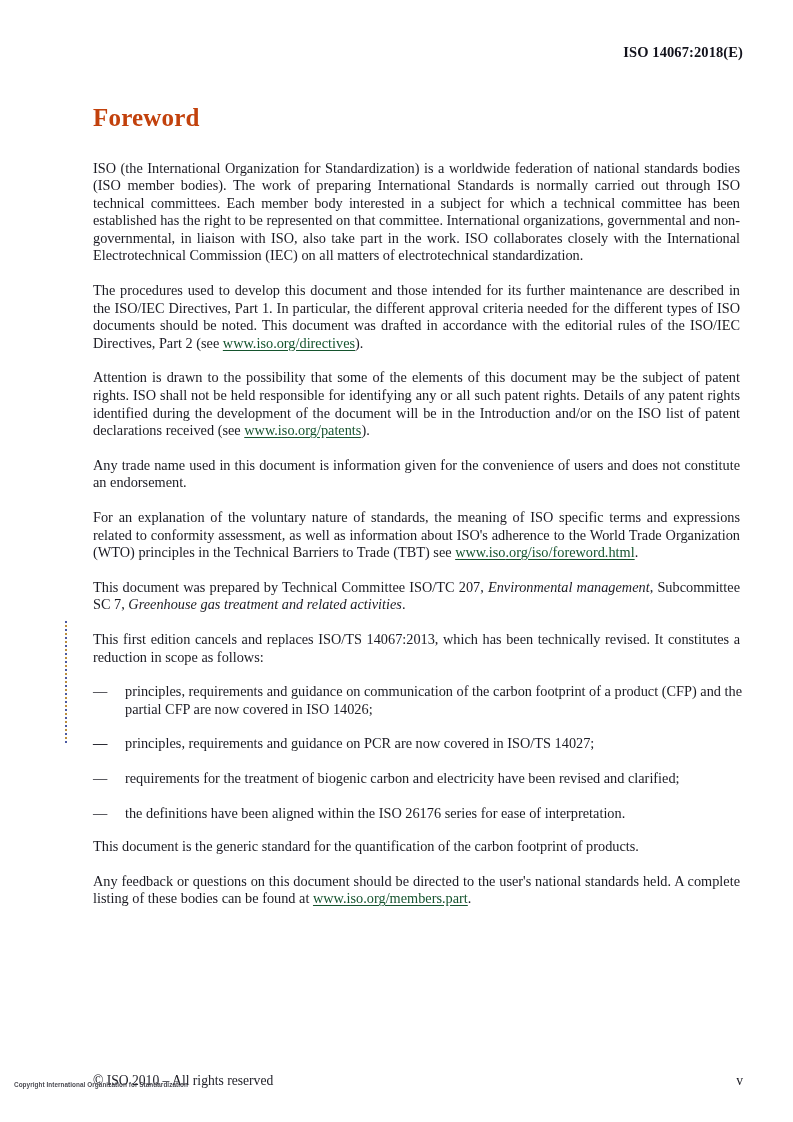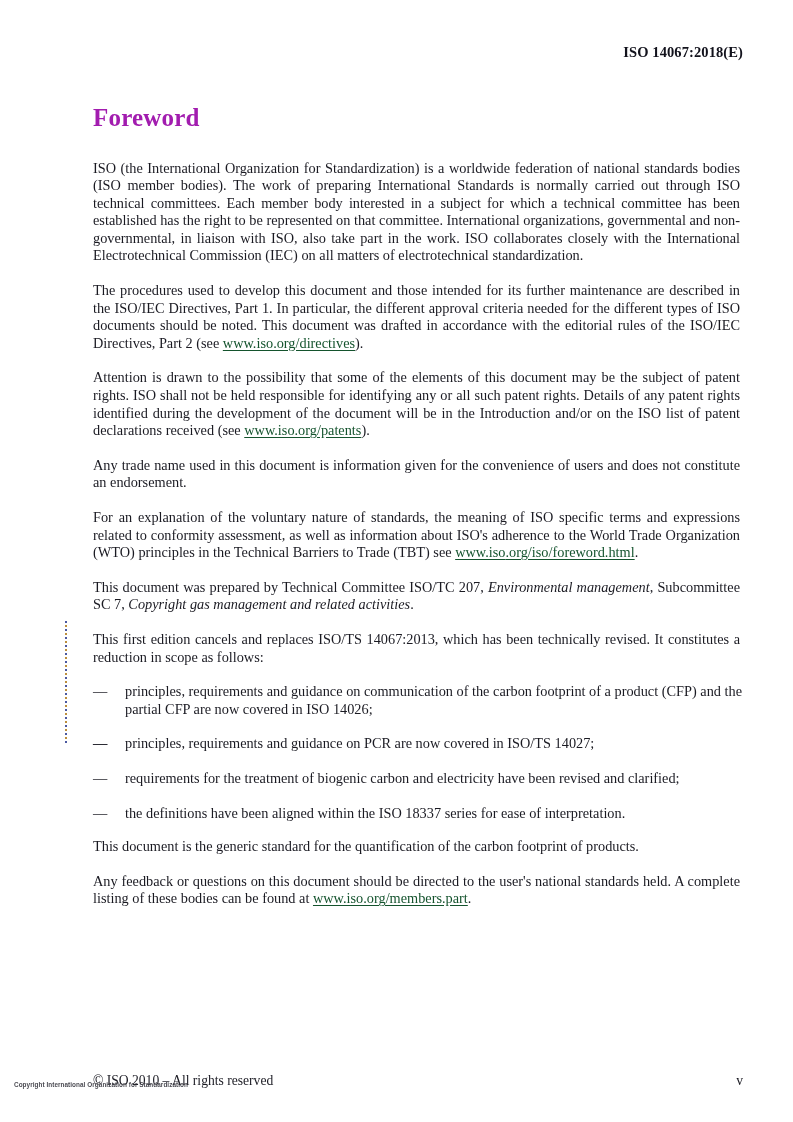--- a/index.html
+++ b/index.html
@@ -40,21 +40,21 @@
     left: 93px;
     top: 104px;
     width: 651px;
   }
 
   h1.foreword {
     margin: 0 0 28px 0;
     font-size: 25px;
     font-weight: bold;
     letter-spacing: 0.2px;
-    color: #a21caf;
+    color: #c2410c;
     line-height: 1.1;
   }
 
   p.body-par {
     margin: 0 4px 17px 0;
     font-size: 14.3px;
     line-height: 17.6px;
     text-align: justify;
     text-justify: inter-word;
     color: #1a1a22;
@@ -168,21 +168,21 @@
 
     <p class="body-par">
       <span>Any trade name used in this document is information given for the convenience of users and does not constitute an endorsement.</span>
     </p>
 
     <p class="body-par">
       <span>For an explanation of the voluntary nature of standards, the meaning of ISO specific terms and expressions related to conformity assessment, as well as information about ISO's adherence to the World Trade Organization (WTO) principles in the Technical Barriers to Trade (TBT) see </span><a class="doc-link" href="#">www.iso</a><a class="doc-link" href="#">.org/iso/foreword.html</a><span>.</span>
     </p>
 
     <p class="body-par">
-      <span>This document was prepared by Technical Committee ISO/TC 207, </span><span class="ital">Environmental management</span><span>, Subcommittee SC 7, </span><span class="ital">Copyright gas management and related activities</span><span>.</span>
+      <span>This document was prepared by Technical Committee ISO/TC 207, </span><span class="ital">Environmental management</span><span>, Subcommittee SC 7, </span><span class="ital">Greenhouse gas treatment and related activities</span><span>.</span>
     </p>
 
     <p class="body-par">
       <span>This first edition cancels and replaces ISO/TS 14067:2013, which has been technically revised. It constitutes a reduction in scope as follows:</span>
     </p>
 
     <ul class="dash-list block-gap-before">
       <li>
         <span class="dash">—</span>
         <span>principles, requirements and guidance on communication of the carbon footprint of a product (CFP) and the partial CFP are now covered in ISO 14026;</span>
@@ -193,21 +193,21 @@
       <li>
         <span class="dash">—</span>
         <span>principles, requirements and guidance on PCR are now covered in ISO/TS 14027;</span>
       </li>
       <li>
         <span class="dash">—</span>
         <span>requirements for the treatment of biogenic carbon and electricity have been revised and clarified;</span>
       </li>
       <li>
         <span class="dash">—</span>
-        <span>the definitions have been aligned within the ISO 18337 series for ease of interpretation.</span>
+        <span>the definitions have been aligned within the ISO 26176 series for ease of interpretation.</span>
       </li>
     </ul>
 
     <p class="body-par block-gap-before">
       <span>This document is the generic standard for the quantification of the carbon footprint of products.</span>
     </p>
 
     <p class="body-par">
       <span>Any feedback or questions on this document should be directed to the user's national standards held. A complete listing of these bodies can be found at </span><a class="doc-link" href="#">www.iso.org/members.part</a><span>.</span>
     </p>

